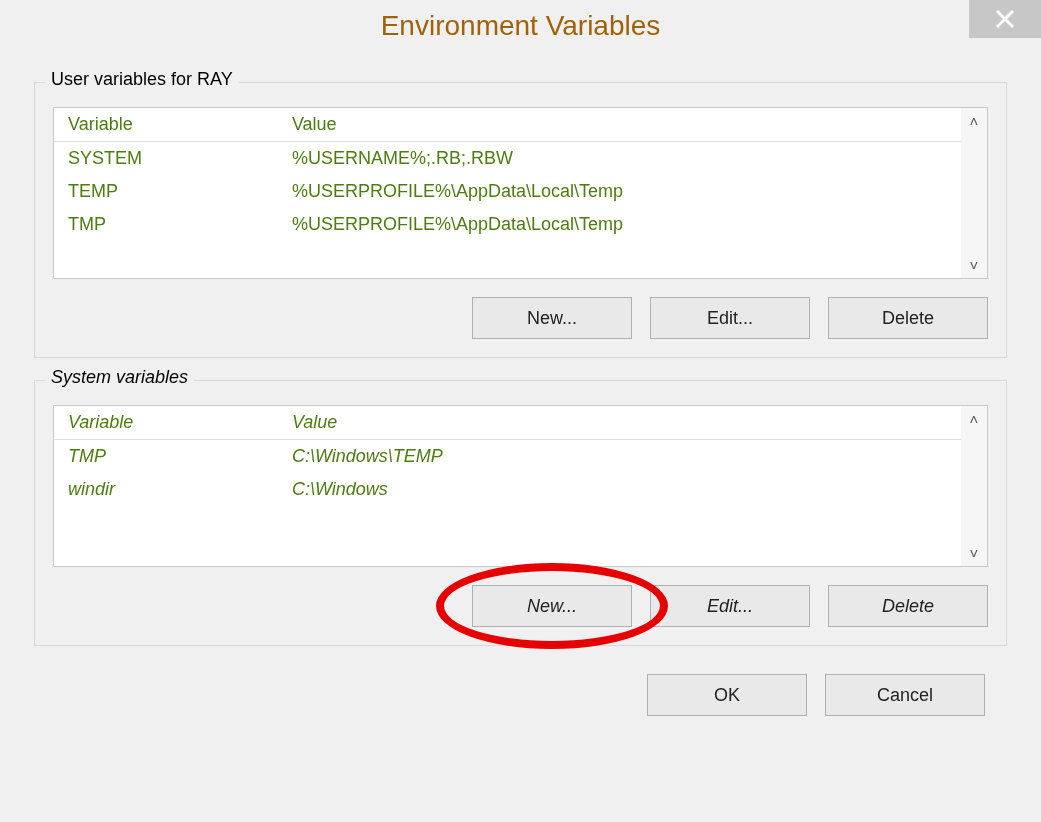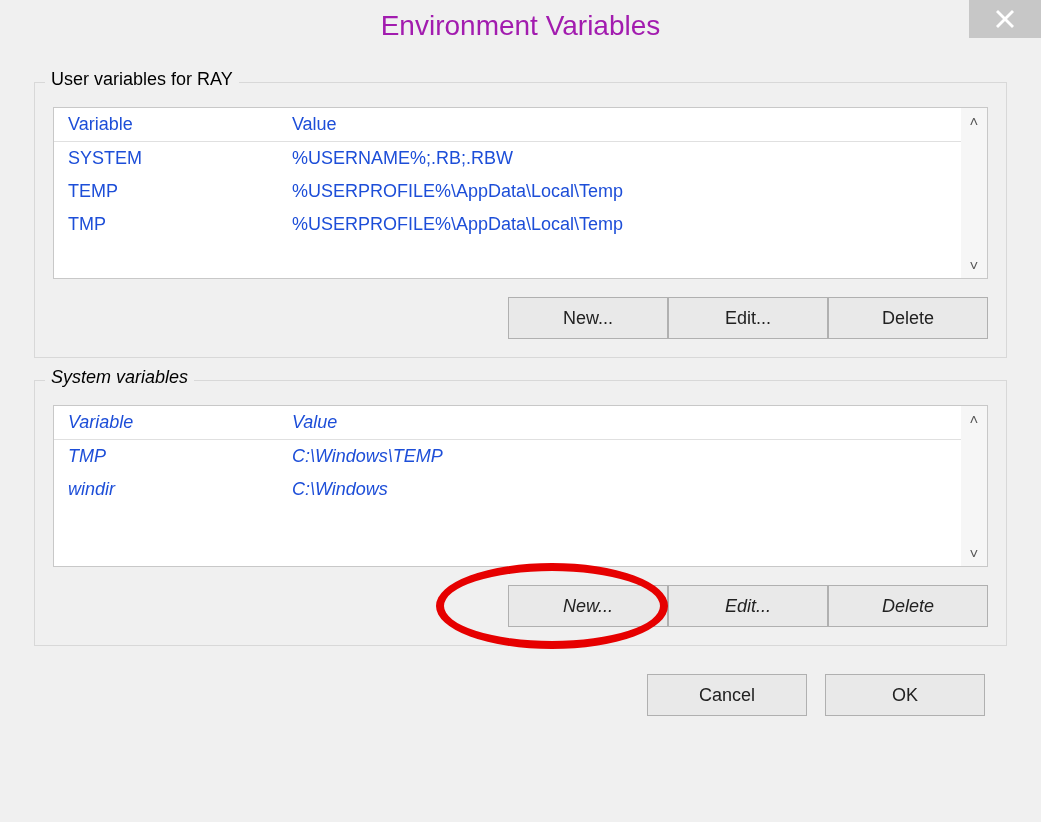--- a/index.html
+++ b/index.html
@@ -15,21 +15,21 @@
       height: 52px;
       background: #f0f0f0;
       display: flex;
       align-items: center;
       position: relative;
     }
     .title {
       position: absolute;
       left: 50%;
       transform: translateX(-50%);
-      color: #a21caf;
+      color: #a16207;
       font-size: 28px;
       font-weight: 400;
     }
     .close-btn {
       position: absolute;
       right: 0;
       top: 0;
       width: 72px;
       height: 38px;
       background: #c7c7c7;
@@ -67,21 +67,21 @@
     }
     table {
       width: 100%;
       border-collapse: collapse;
       table-layout: fixed;
     }
     th, td {
       text-align: left;
       padding: 6px 14px;
       font-size: 18px;
-      color: #1d4ed8;
+      color: #4d7c0f;
       font-weight: 400;
       white-space: nowrap;
       overflow: hidden;
       text-overflow: ellipsis;
     }
     th {
       border-bottom: 1px solid #e0e0e0;
     }
     col.col-var { width: 24%; }
     col.col-val { width: 76%; }
@@ -108,20 +108,21 @@
     }
     .scroll-track { flex: 1; background: #efefef; position: relative; }
     .scroll-thumb {
       position: absolute;
       left: 3px; right: 3px;
       background: #cfcfcf;
     }
     .btn-row {
       display: flex;
       justify-content: flex-end;
+      gap: 18px;
       margin-top: 18px;
     }
     .btn {
       min-width: 160px;
       height: 42px;
       background: #e9e9e9;
       border: 1px solid #b0b0b0;
       color: #222;
       font-size: 18px;
       display: flex;
@@ -241,17 +242,17 @@
     </div>
     <div class="btn-row" style="position:relative;">
       <div class="btn" id="sys-new-btn">New...</div>
       <div class="btn">Edit...</div>
       <div class="btn">Delete</div>
       <div class="circle-highlight" style="left: -12px; top: -22px; width: 232px; height: 86px; left: calc(100% - 552px);"></div>
     </div>
   </div>
 
   <div class="bottom-row">
+    <div class="btn">OK</div>
     <div class="btn">Cancel</div>
-    <div class="btn">OK</div>
   </div>
 
 </div>
 
 </body></html>

